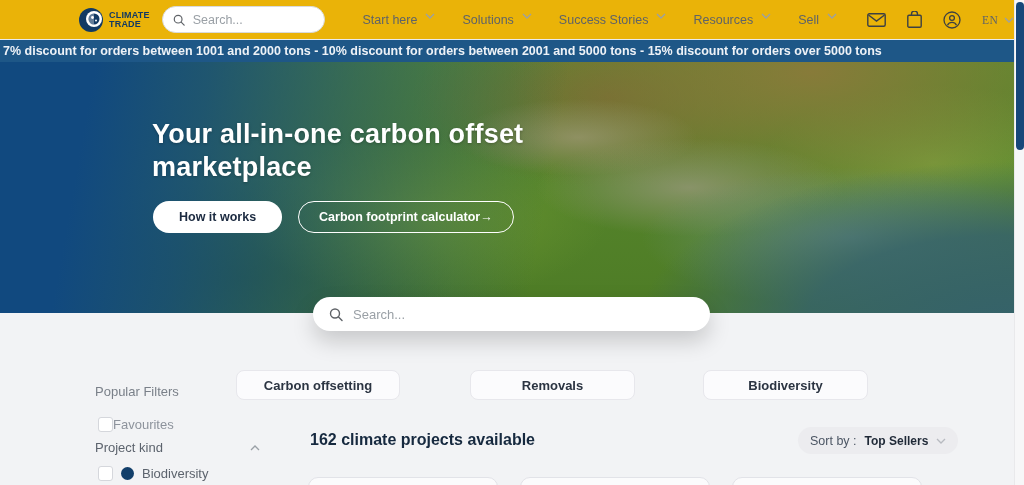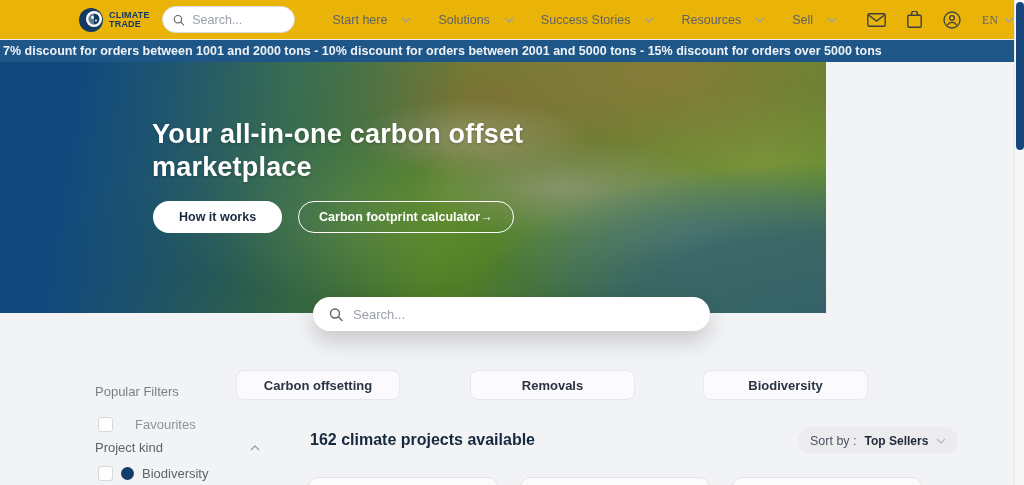--- a/index.html
+++ b/index.html
@@ -20,37 +20,37 @@
     margin-left:12px; width:208px; height:27px; border:1px solid #d8dadd; border-radius:14px;
     display:flex; align-items:center; padding:0 10px; gap:8px; background:#fff;
   }
   .nav-search input, .hero-search input {
     border:none; outline:none; background:transparent; width:100%;
     font-family:"Liberation Sans", sans-serif; color:#333;
   }
   .nav-search input { font-size:12.5px; }
   .nav-search input::placeholder, .hero-search input::placeholder { color:#9aa0a6; }
   .nav-links { display:flex; align-items:center; margin-left:38px; gap:27px; }
-  .nav-link { display:flex; align-items:center; gap:14px; cursor:pointer; }
+  .nav-link { display:flex; align-items:flex-start; gap:8px; cursor:pointer; }
   .nav-link span { font-size:12.5px; color:#5f6368; white-space:nowrap; }
   .nav-icons { display:flex; align-items:center; margin-left:30px; gap:21px;font-family:Liberation Serif, serif; }
   .nav-icons .ic { display:flex; align-items:center; cursor:pointer; }
   .lang { display:flex; align-items:center; gap:6px; cursor:pointer; }
   .lang span { font-size:11.5px; color:#5f6368; letter-spacing:0.3px; }
 
   
   .banner {
     position:absolute; top:40px; left:0; width:1014px; height:22px;
     background:#1e5787; color:#eef2f7; font-size:12.5px; font-weight:700;
     display:flex; align-items:center; padding-left:3px; white-space:nowrap; z-index:25;
   }
 
   
   .hero {
-    position:absolute; top:62px; left:0; width:826px; height:251px; overflow:hidden; z-index:10;
+    position:absolute; top:62px; left:0; width:1014px; height:251px; overflow:hidden; z-index:10;
   }
   .hero-bg {
     position:absolute; inset:0;
     background:
       linear-gradient(100deg, #11497f 0%, #11497f 9%, rgba(17,73,127,0.8) 20%, rgba(17,73,127,0.45) 34%, rgba(17,73,127,0) 54%),
       radial-gradient(ellipse 520px 230px at 99% 104%, #35626a 0%, rgba(53,98,106,0.85) 38%, rgba(53,98,106,0) 70%),
       radial-gradient(ellipse 300px 100px at 84% 70%, rgba(110,145,130,0.9) 0%, rgba(110,145,130,0) 70%),
       radial-gradient(ellipse 220px 70px at 68% 50%, rgba(145,150,115,0.85) 0%, rgba(145,150,115,0) 70%),
       radial-gradient(ellipse 170px 55px at 57% 30%, rgba(152,150,110,0.8) 0%, rgba(152,150,110,0) 70%),
       radial-gradient(ellipse 420px 190px at 80% 4%, rgba(138,122,58,0.95) 0%, rgba(138,122,58,0) 72%),
@@ -81,21 +81,21 @@
     position:absolute; top:297px; left:313px; width:397px; height:34px; z-index:40;
     background:#ffffff; border-radius:17px; box-shadow:0 10px 22px rgba(0,0,0,0.18);
     display:flex; align-items:center; padding:0 16px; gap:10px;
   }
   .hero-search input { font-size:13px; }
 
   
   .content { position:absolute; top:313px; left:0; width:1014px; height:172px; background:#f2f3f5; }
 
   .filters-heading { position:absolute; left:95px; top:71px; font-size:13px; color:#7a8089; }
-  .filter-row { position:absolute; display:flex; align-items:center; gap:22px; }
+  .filter-row { position:absolute; display:flex; align-items:center; gap:0; }
   .row-fav { left:98px; top:104px; }
   .row-kind { left:95px; top:127px; width:165px; justify-content:space-between; cursor:pointer; }
   .row-bio { left:98px; top:153px; gap:8px; }
   .checkbox {
     width:15px; height:15px; background:#fff; border:1px solid #d5d7dc; border-radius:3px; cursor:pointer;
   }
   .filter-label { font-size:13px; color:#8d939c; }
   .kind-label { font-size:13px; color:#5c636d; }
   .bio-dot { width:13px; height:13px; border-radius:50%; background:#123f6a; }
   .bio-label { font-size:13px; color:#5c636d; }

